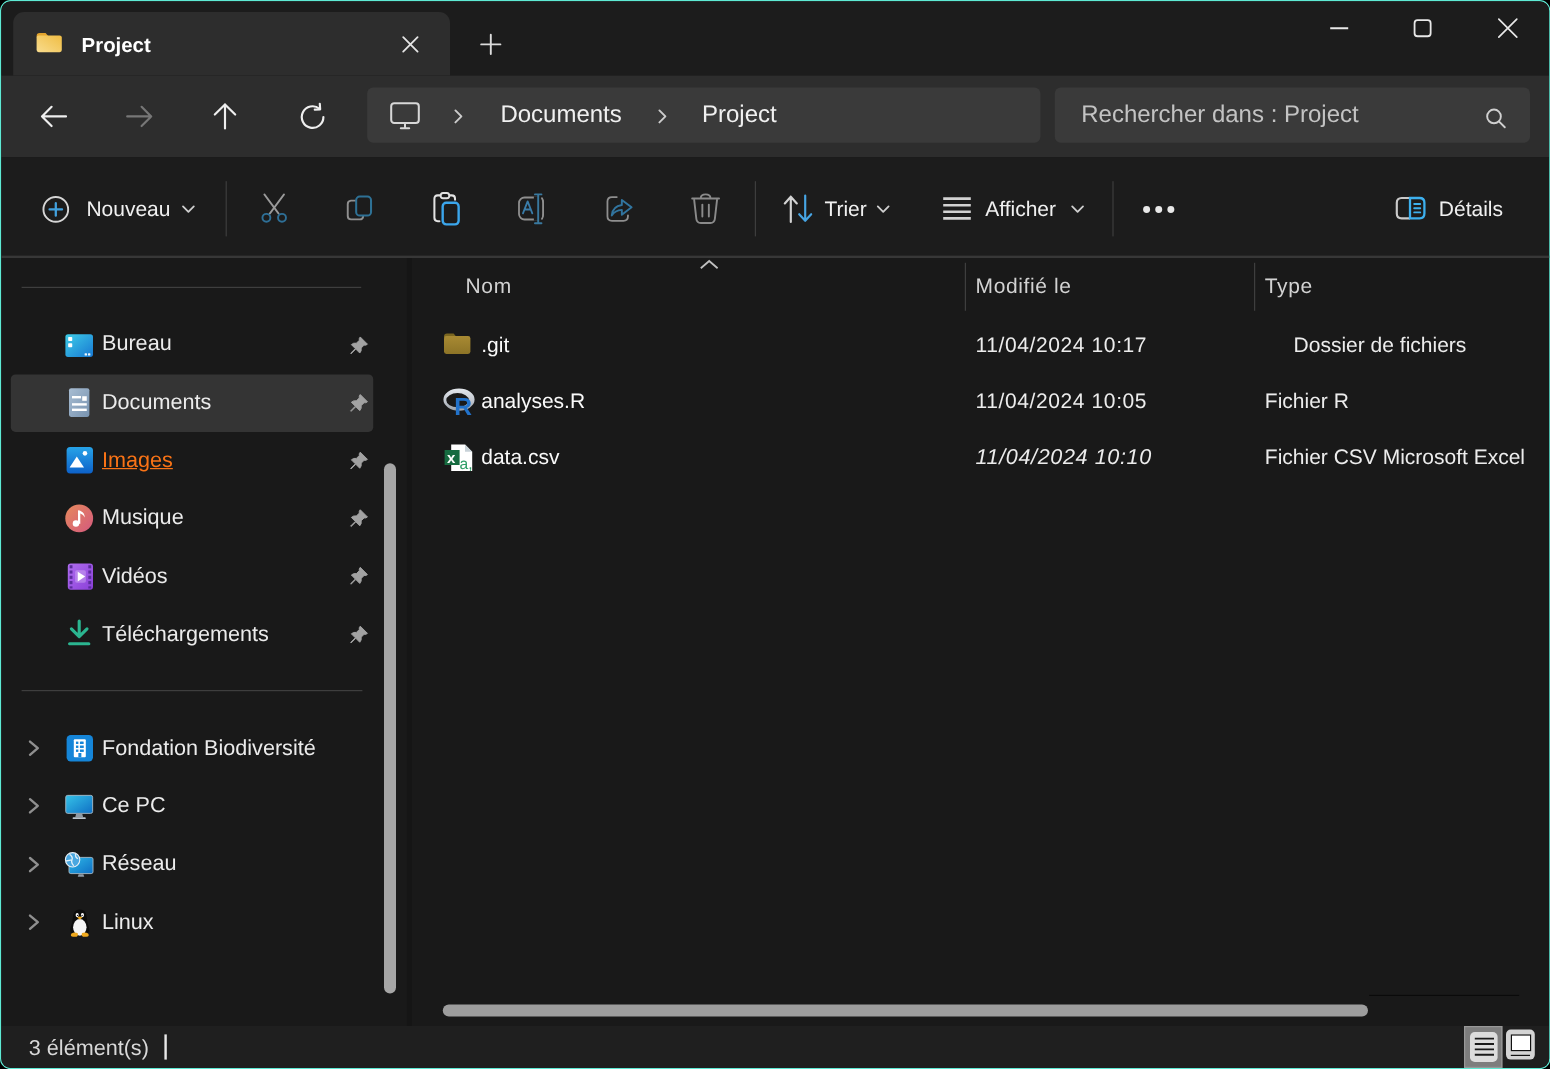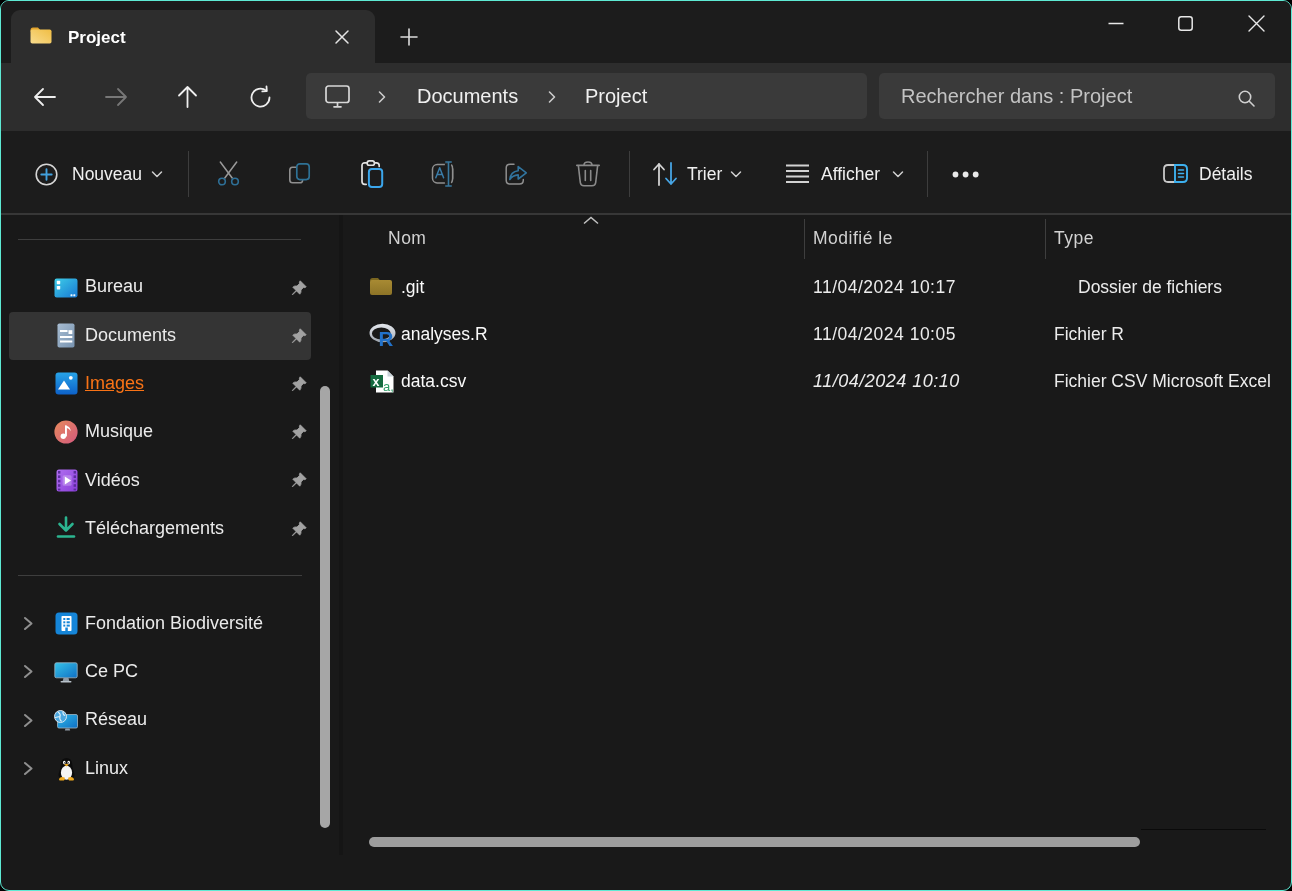--- a/index.html
+++ b/index.html
@@ -419,14 +419,27 @@
       <text x="13" y="20.5" font-family="Liberation Sans, sans-serif" font-size="13" fill="#2f9e67">a,</text>
     </svg>
     <div class="t" style="left:400px; top:158px; font-size:17.5px; color:#fafafa;text-align:right;">data.csv</div>
     <div class="t" style="left:812px; top:158px; font-size:18px; letter-spacing:0.5px; color:#ececec;font-style:italic;">11/04/2024 10:10</div>
     <div class="t" style="left:1053px; top:158px; font-size:17.5px; color:#ececec;">Fichier CSV Microsoft Excel</div>
 
     <div class="abs" style="left:1140px; top:616px; width:125px; height:1px; background:#0a0a0a;"></div>
     <div class="abs" style="left:368px; top:624px; width:771px; height:10px; background:#9d9d9d; border-radius:5px;"></div>
   </div>
 
+  <div id="statusbar">
+    <div class="t" style="left:23px; top:8px; font-size:18px; color:#d8d8d8;">3 élément(s)</div>
+    <div class="abs" style="left:136px; top:7px; width:2px; height:21px; background:#e8e8e8;"></div>
+
+    <div class="abs" style="left:1219px; top:0px; width:32px; height:35px; background:#7d7d7d; border:1.5px solid #989898;"></div>
+    <div class="abs" style="left:1224px; top:5px; width:23px; height:25px; background:#dcdcdc; border-radius:4px;"></div>
+    <svg style="left:1227px; top:9px;" width="18" height="17" viewBox="0 0 18 17">
+      <path d="M1 1.5 L17 1.5 M1 6 L17 6 M1 10.5 L17 10.5 M1 15 L17 15" stroke="#1a1a1a" stroke-width="1.6"></path>
+    </svg>
+    <div class="abs" style="left:1254px; top:3px; width:24px; height:25px; background:#d4d4d4; border-radius:4px;"></div>
+    <div class="abs" style="left:1257.5px; top:6.5px; width:17px; height:14.5px; background:#ffffff; border:1.3px solid #111;"></div>
+    <div class="abs" style="left:1258px; top:23.5px; width:16px; height:1.5px; background:#111;"></div>
+  </div>
 
 </div>
 
 </body></html>

